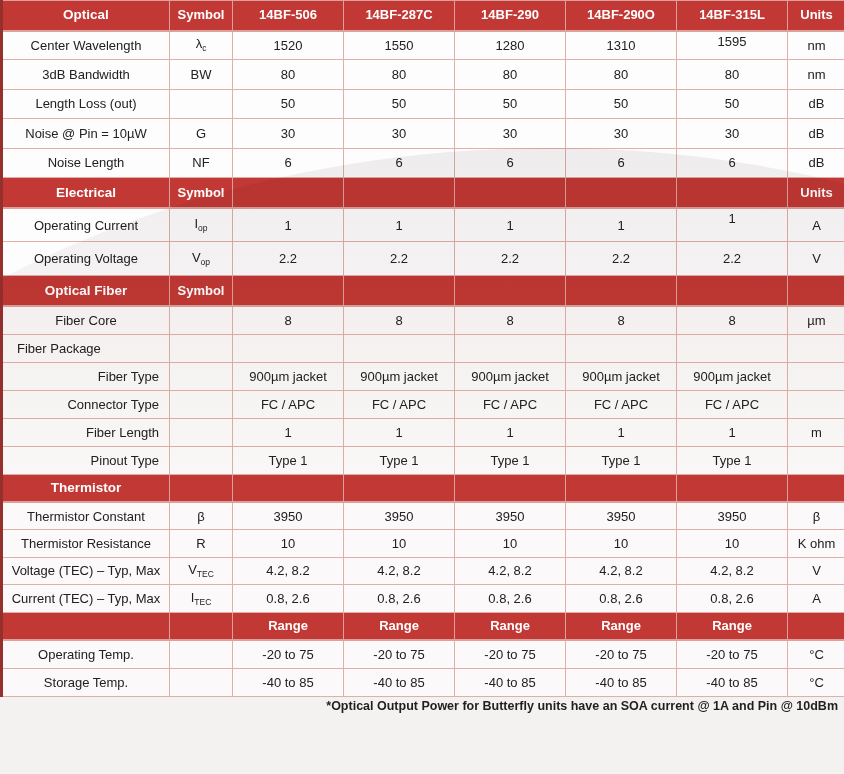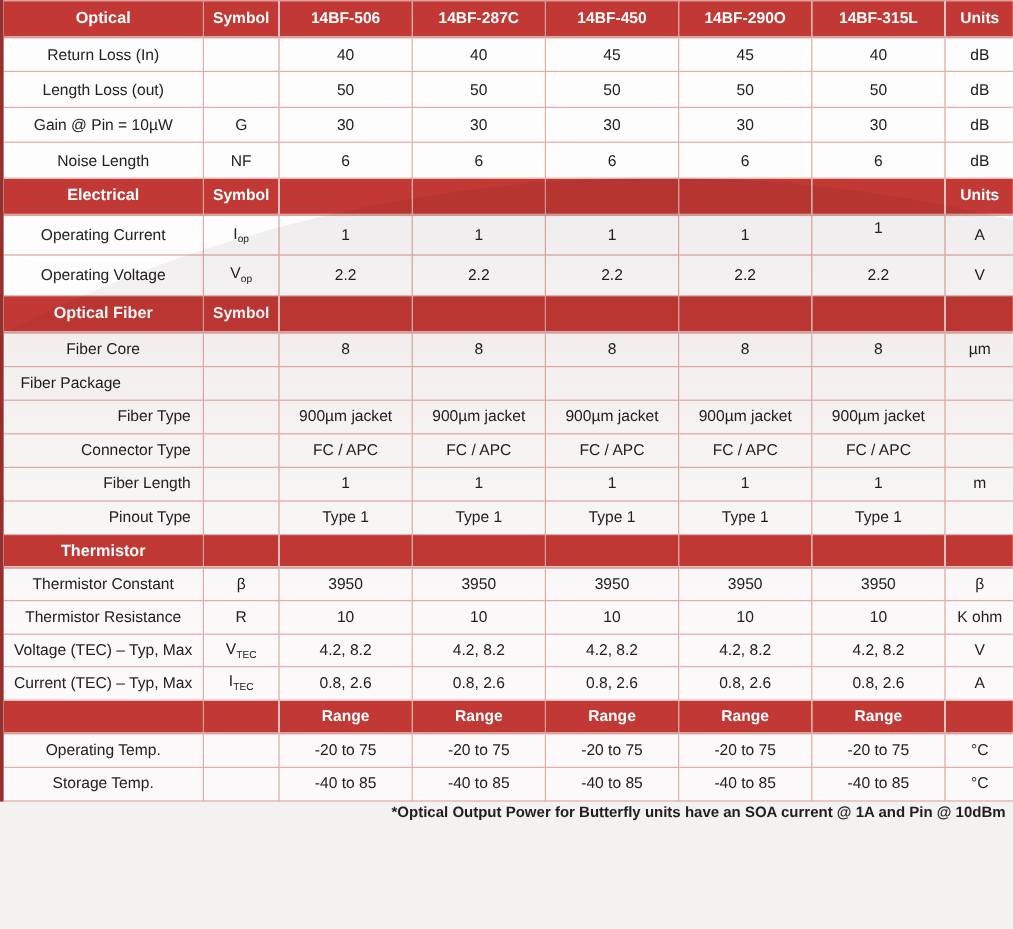--- a/index.html
+++ b/index.html
@@ -76,47 +76,57 @@
       <col style="width:111px">
         <col style="width:111px">
         <col style="width:58px">
     </colgroup>
     <tbody id="spec-body">
         <tr class="hdr hdr-optical">
           <td class="sec-label">Optical</td>
           <td class="sec-symbol">Symbol</td>
           <td class="sec-prod">14BF-506</td>
           <td class="sec-prod">14BF-287C</td>
-          <td class="sec-prod">14BF-450</td>
+          <td class="sec-prod">14BF-290</td>
           <td class="sec-prod">14BF-290O</td>
           <td class="sec-prod">14BF-315L</td>
           <td class="sec-units">Units</td>
         </tr>
         <tr class="r-optical">
-          <td class="row-label">Return Loss (In)</td>
-          <td class="sym"></td>
-          <td class="val">40</td>
-          <td class="val">40</td>
-          <td class="val">45</td>
-          <td class="val">45</td>
-          <td class="val">40</td>
+          <td class="row-label">Center Wavelength</td>
+          <td class="sym"><span>λ</span><sub>c</sub></td>
+          <td class="val">1520</td>
+          <td class="val">1550</td>
+          <td class="val">1280</td>
+          <td class="val">1310</td>
+          <td class="val raised">1595</td>
+          <td class="unit">nm</td>
+        </tr>
+        <tr class="r-optical">
+          <td class="row-label">3dB Bandwidth</td>
+          <td class="sym"><span>BW</span></td>
+          <td class="val">80</td>
+          <td class="val">80</td>
+          <td class="val">80</td>
+          <td class="val">80</td>
+          <td class="val">80</td>
+          <td class="unit">nm</td>
+        </tr>
+        <tr class="r-optical">
+          <td class="row-label">Length Loss (out)</td>
+          <td class="sym"></td>
+          <td class="val">50</td>
+          <td class="val">50</td>
+          <td class="val">50</td>
+          <td class="val">50</td>
+          <td class="val">50</td>
           <td class="unit">dB</td>
         </tr>
         <tr class="r-optical">
-          <td class="row-label">Length Loss (out)</td>
-          <td class="sym"></td>
-          <td class="val">50</td>
-          <td class="val">50</td>
-          <td class="val">50</td>
-          <td class="val">50</td>
-          <td class="val">50</td>
-          <td class="unit">dB</td>
-        </tr>
-        <tr class="r-optical">
-          <td class="row-label">Gain @ Pin = 10µW</td>
+          <td class="row-label">Noise @ Pin = 10µW</td>
           <td class="sym"><span>G</span></td>
           <td class="val">30</td>
           <td class="val">30</td>
           <td class="val">30</td>
           <td class="val">30</td>
           <td class="val">30</td>
           <td class="unit">dB</td>
         </tr>
         <tr class="r-optical">
           <td class="row-label">Noise Length</td>

